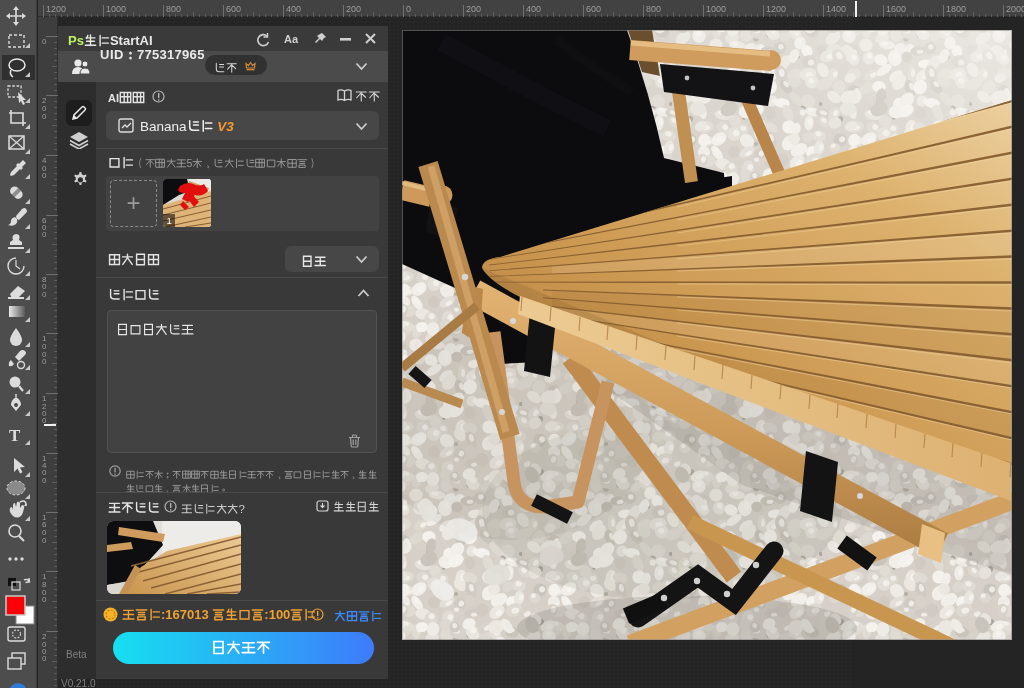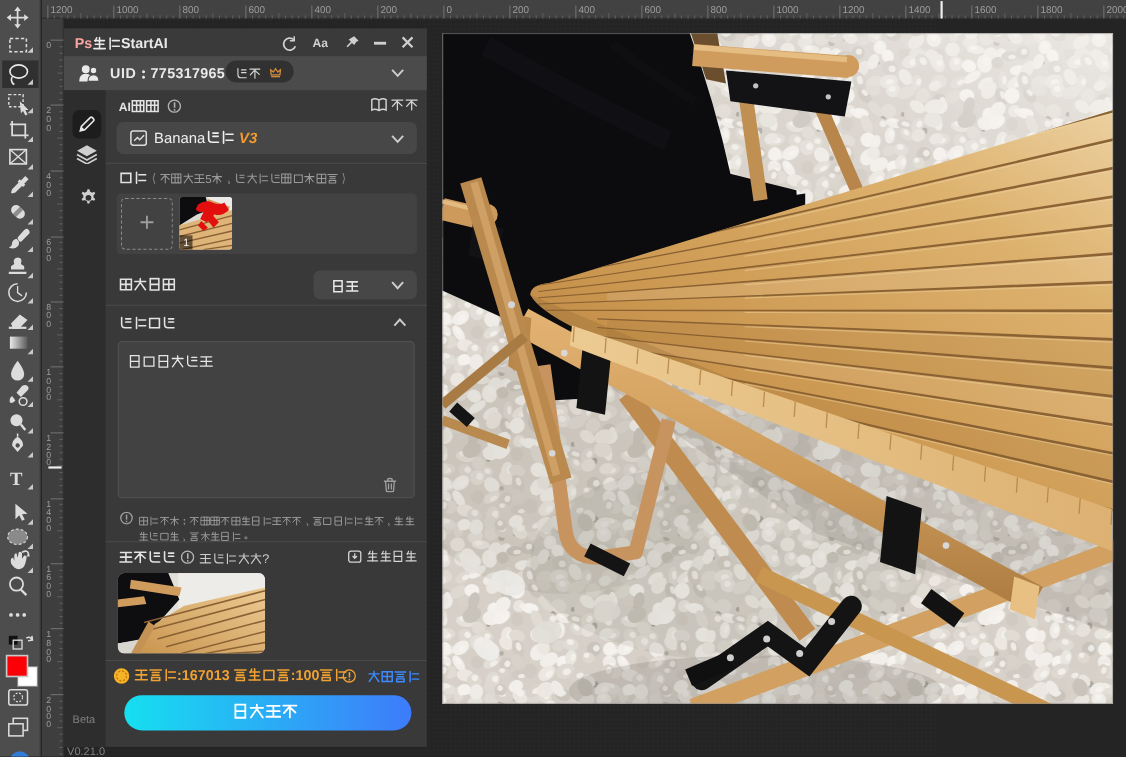--- a/index.html
+++ b/index.html
@@ -927,21 +927,21 @@
       <rect x="16" y="606" width="18" height="18" fill="#ffffff" stroke="#888" stroke-width="1"></rect>
       <rect x="6" y="596" width="19" height="19" fill="#fb0007" stroke="#c9c9c9" stroke-width="1.5"></rect>
       <rect x="8" y="627" width="17" height="14" rx="2" fill="none" stroke="#dcdcdc" stroke-width="1.4"></rect>
       <circle cx="16.5" cy="634" r="4" fill="none" stroke="#dcdcdc" stroke-width="1.1" stroke-dasharray="1.8 1.4"></circle>
       <rect x="12" y="653" width="13" height="11" fill="none" stroke="#dcdcdc" stroke-width="1.4"></rect>
       <rect x="8" y="658" width="13" height="11" fill="#4d4d4d" stroke="#dcdcdc" stroke-width="1.4"></rect>
       <circle cx="18" cy="692" r="9" fill="#2e7cd6"></circle>
     </svg>
 <div id="panel">
 <div class="abs" style="left:0;top:0;width:330px;height:25px;background:#3a3a3a"></div>
-<div class="abs" style="left:10px;top:5px;white-space:nowrap;"><span style="color:#fca5a5;font-size:13px;font-weight:bold">Ps</span><svg class="hz" style="width:13px;height:13px" viewBox="0 0 100 100">
+<div class="abs" style="left:10px;top:5px;white-space:nowrap;"><span style="color:#bef264;font-size:13px;font-weight:bold">Ps</span><svg class="hz" style="width:13px;height:13px" viewBox="0 0 100 100">
           <path d="M30,10 L20,34 M50,8 V88 M16,30 H84 M20,56 H80 M10,86 H90" fill="none" stroke="#e8e8e8" stroke-width="11" stroke-linecap="round"></path>
         </svg><svg class="hz" style="width:13px;height:13px" viewBox="0 0 100 100">
           <path d="M24,12 V90 M40,30 H88 M40,70 H88" fill="none" stroke="#e8e8e8" stroke-width="11" stroke-linecap="round"></path>
         </svg><span style="color:#e8e8e8;font-size:13px;font-weight:bold">StartAI</span></div>
 <svg class="abs" style="left:196px;top:5px" width="130" height="16">
       <g stroke="#cfcfcf" fill="none" stroke-width="1.6">
       <path d="M13,5 a5.5,5.5 0 1,0 1.5,6"></path>
           <path d="M13.5,2 v4 h-4" stroke-width="1.4"></path>
       </g>
       <text x="30" y="12" fill="#cfcfcf" font-size="11" font-weight="bold" font-family="Liberation Sans">Aa</text>
@@ -953,21 +953,21 @@
           <path d="M112,3 l9,9 M121,3 l-9,9"></path>
         </g>
       </svg>
 <div class="abs" style="left:0;top:25px;width:330px;height:31px;background:#4b4b4b"></div>
 <svg class="abs" style="left:13px;top:31px" width="22" height="18">
       <circle cx="7" cy="6" r="3.6" fill="#e9e9e9"></circle>
         <path d="M1,17 q0,-7 6,-7 q6,0 6,7z" fill="#e9e9e9"></path>
       <circle cx="14" cy="7" r="3" fill="#e9e9e9" stroke="#4b4b4b" stroke-width="1"></circle>
         <path d="M9,17 q0,-6 5,-6 q5,0 5,6z" fill="#e9e9e9" stroke="#4b4b4b" stroke-width="1"></path>
       </svg>
-<div class="abs" style="left:42px;top:32px;white-space:nowrap;"><span style="font-size:13px;color:#e9e9e9;font-weight:bold"><span style="color:#e9e9e9;font-size:13px;font-weight:bold;letter-spacing:.5px">UID</span></span><svg class="hz" style="width:13px;height:13px" viewBox="0 0 100 100">
+<div class="abs" style="left:42px;top:19px;white-space:nowrap;"><span style="font-size:13px;color:#e9e9e9;font-weight:bold"><span style="color:#e9e9e9;font-size:13px;font-weight:bold;letter-spacing:.5px">UID</span></span><svg class="hz" style="width:13px;height:13px" viewBox="0 0 100 100">
           <path d="M50,34 m0,0 a6,6 0 1,0 0.1,0 M50,72 a6,6 0 1,0 0.1,0" fill="none" stroke="#e9e9e9" stroke-width="9" stroke-linecap="round"></path>
         </svg><span style="color:#e9e9e9;font-size:13px;font-weight:bold;letter-spacing:0.3px">775317965</span></div>
 <div class="abs" style="left:147px;top:29px;width:62px;height:20px;background:#313131;border-radius:10px"></div>
 <div class="abs" style="left:156px;top:32px;white-space:nowrap;"><svg class="hz" style="width:11.5px;height:11.5px" viewBox="0 0 100 100">
           <path d="M20,12 V60 Q20,84 44,84 H86 M48,22 H84 M48,44 H84" fill="none" stroke="#d8d8d8" stroke-width="9" stroke-linecap="round"></path>
         </svg><svg class="hz" style="width:11.5px;height:11.5px" viewBox="0 0 100 100">
           <path d="M10,16 H90 M50,16 V88 M46,26 L14,62 M54,30 L84,58" fill="none" stroke="#d8d8d8" stroke-width="9" stroke-linecap="round"></path>
         </svg></div>
 <svg class="abs" style="left:187px;top:35px" width="11" height="10">
         <path d="M1.5,7 L1,2.5 L3.5,4.5 L5.5,1.5 L7.5,4.5 L10,2.5 L9.5,7 Z" fill="none" stroke="#cf8a3b" stroke-width="1.2"></path>

